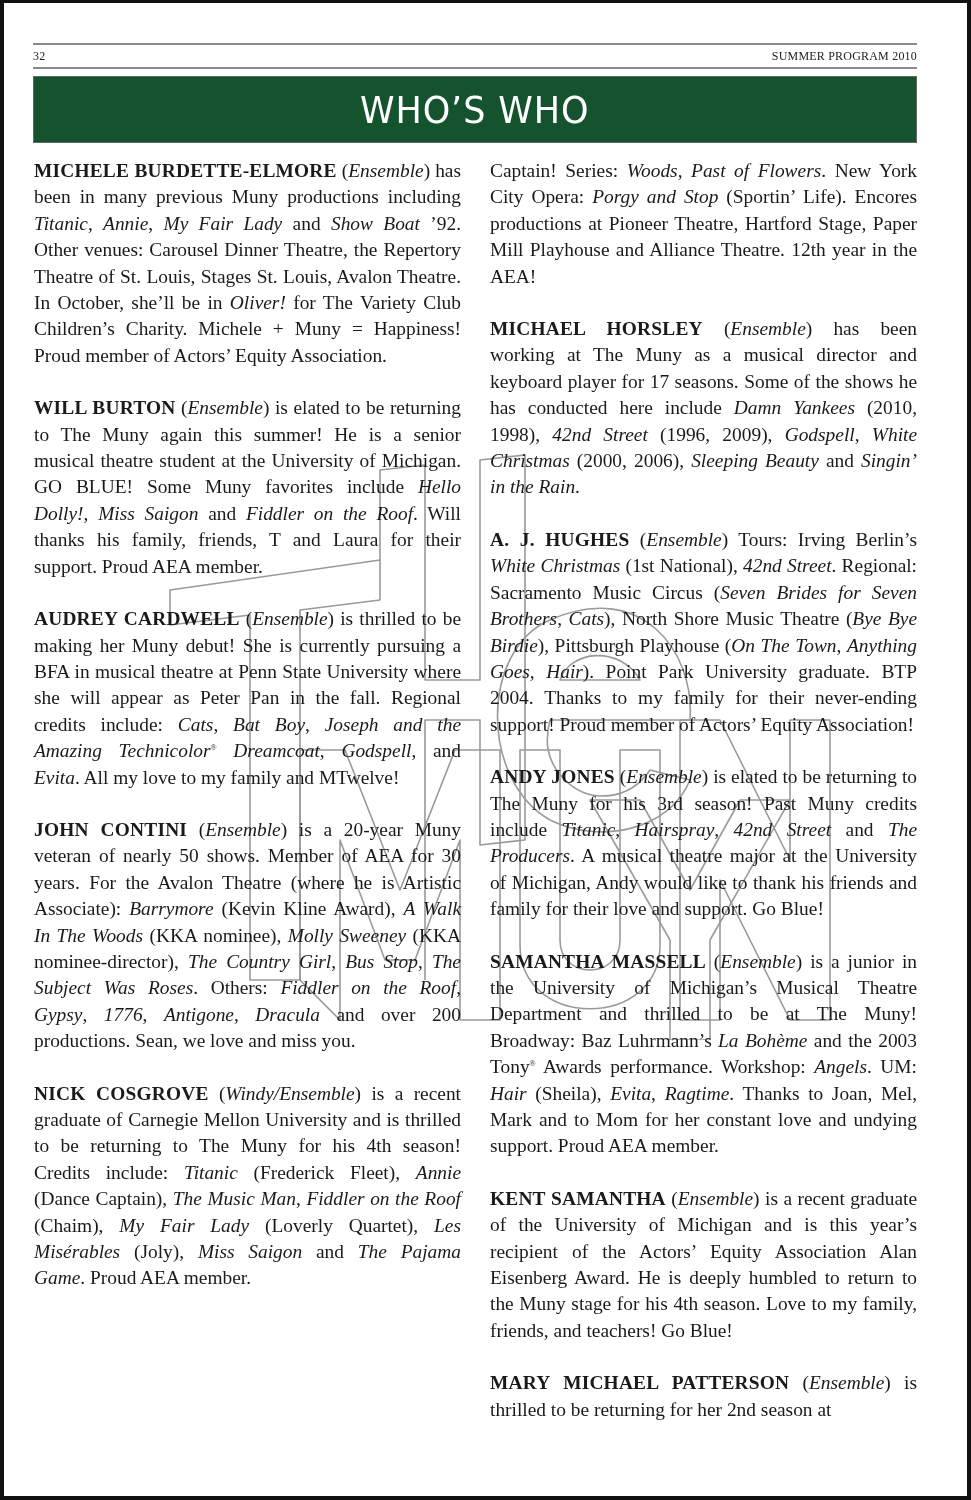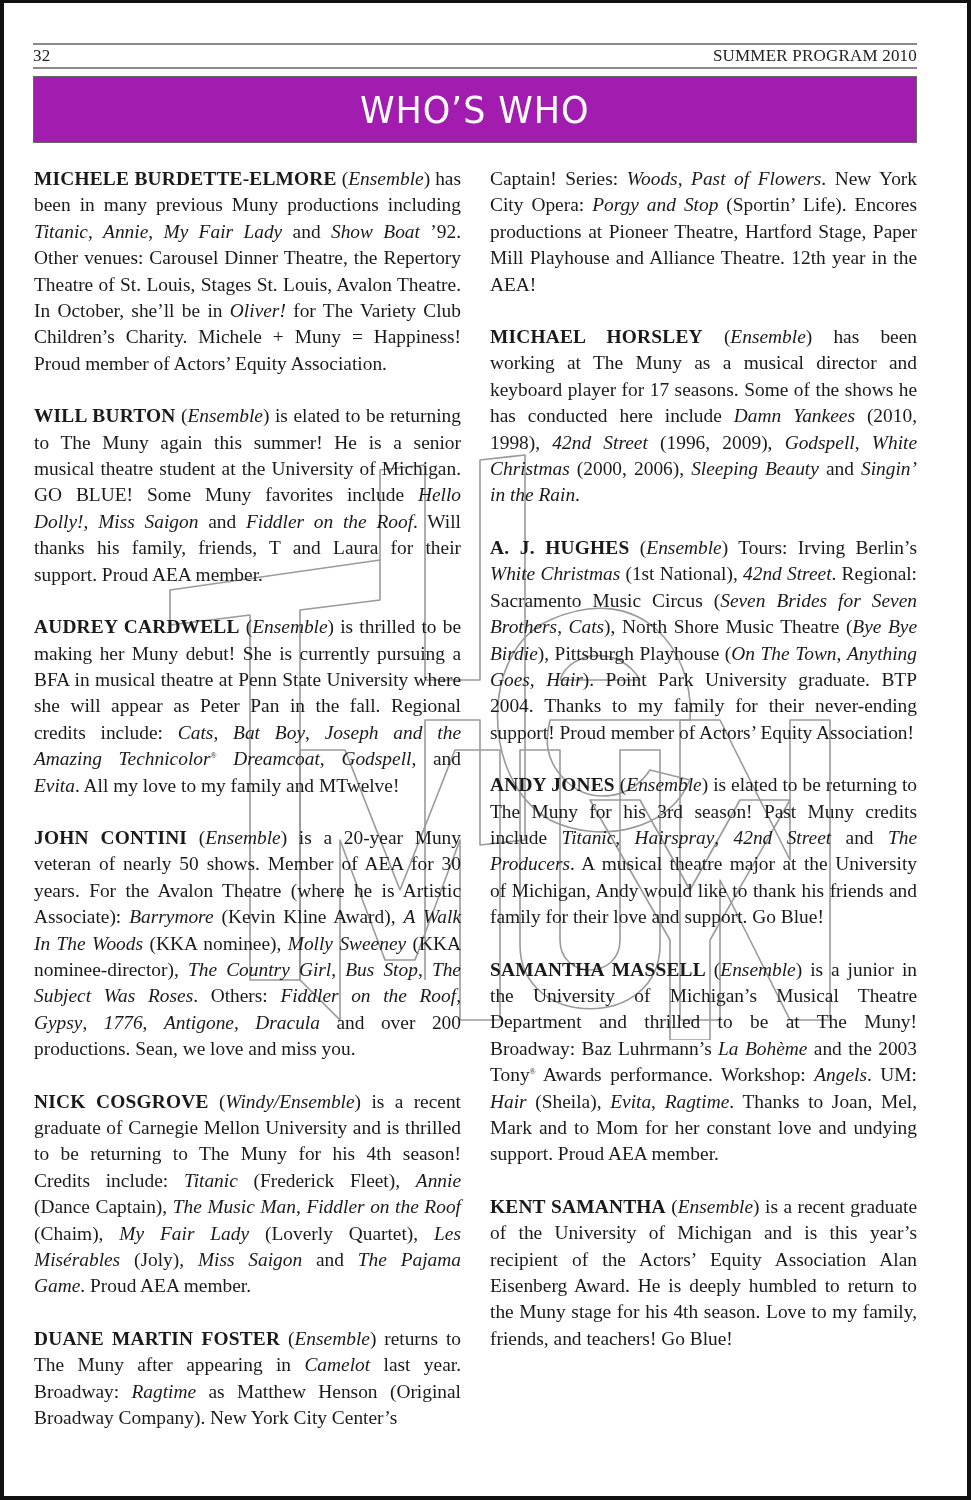--- a/index.html
+++ b/index.html
@@ -8,42 +8,42 @@
       font-family: "Liberation Serif", "DejaVu Serif", serif; color: #1a1a1a;
     }
     .frame {
       position: absolute; left: 0; top: 0; width: 971px; height: 1500px;
       box-sizing: border-box; border: 4px solid #111; border-top-width: 3px; pointer-events: none; z-index: 5;
     }
     .running-head {
       position: absolute; left: 33px; top: 43px; width: 884px; height: 22px;
       border-top: 2px solid #8a8a8a; border-bottom: 2px solid #8a8a8a;
       display: flex; justify-content: space-between; align-items: center;
-      font-size: 17px; letter-spacing: 0.2px; color: #222;
+      font-size: 12px; letter-spacing: 0.2px; color: #222;
     }
     .running-head span { line-height: 22px; }
     .title-bar {
       position: absolute; left: 33px; top: 76px; width: 884px; height: 67px;
-      background: #a21caf; border: 1px solid #666; box-sizing: border-box;
+      background: #14532d; border: 1px solid #666; box-sizing: border-box;
       display: flex; align-items: center; justify-content: center;
     }
     .title-bar h1 {
       margin: 0; color: #fff; font-family: "DejaVu Sans", "Liberation Sans", sans-serif;
       font-weight: normal; font-size: 38px; letter-spacing: 1px; transform: scaleX(0.92);
     }
     .watermark {
       position: absolute; left: 150px; top: 420px; width: 700px; height: 620px; z-index: 1; pointer-events: none;
     }
     .columns {
       position: absolute; left: 34px; top: 158px; width: 883px; z-index: 2;
       display: flex; justify-content: space-between;
     }
     .col { width: 427px; }
     .bio {
-      margin: 8px 0 26px 0; font-size: 19.4px; line-height: 26.4px; text-align: justify; hyphens: none;
+      margin: 0 0 26px 0; font-size: 19.4px; line-height: 26.4px; text-align: justify; hyphens: none;
     }
     .bio .name { font-weight: bold; letter-spacing: 0.2px; }
     .bio i { font-style: italic; }
     .bio sup { font-size: 8px; vertical-align: super; line-height: 0; }
   </style>
 </head>
 <body>
 
 <div class="frame"></div>
 
@@ -73,23 +73,23 @@
   <path d="M440 380 L490 380 L540 470 L590 380 L640 380 L560 520 L560 620 L520 620 L520 520 Z"></path>
 </svg>
 
 <div class="columns">
   <div class="col">
       <p class="bio"><span class="name">MICHELE BURDETTE-ELMORE</span> (<i>Ensemble</i>)<span> has been in many previous Muny productions including </span><i>Titanic</i><span>, </span><i>Annie</i><span>, </span><i>My Fair Lady</i><span> and </span><i>Show Boat</i><span> ’92. Other venues: Carousel Dinner Theatre, the Repertory Theatre of St. Louis, Stages St. Louis, Avalon Theatre. In October, she’ll be in </span><i>Oliver!</i><span> for The Variety Club Children’s Charity. Michele + Muny = Happiness! Proud member of Actors’ Equity Association.</span></p>
       <p class="bio"><span class="name">WILL BURTON</span> (<i>Ensemble</i>)<span> is elated to be returning to The Muny again this summer! He is a senior musical theatre student at the University of Michigan. GO BLUE! Some Muny favorites include </span><i>Hello Dolly!</i><span>, </span><i>Miss Saigon</i><span> and </span><i>Fiddler on the Roof</i><span>. Will thanks his family, friends, T and Laura for their support. Proud AEA member.</span></p>
       <p class="bio"><span class="name">AUDREY CARDWELL</span> (<i>Ensemble</i>)<span> is thrilled to be making her Muny debut! She is currently pursuing a BFA in musical theatre at Penn State University where she will appear as Peter Pan in the fall. Regional credits include: </span><i>Cats</i><span>, </span><i>Bat Boy</i><span>, </span><i>Joseph and the Amazing Technicolor</i><sup>®</sup><i> Dreamcoat</i><span>, </span><i>Godspell</i><span>, and </span><i>Evita</i><span>. All my love to my family and MTwelve!</span></p>
       <p class="bio"><span class="name">JOHN CONTINI</span> (<i>Ensemble</i>)<span> is a 20-year Muny veteran of nearly 50 shows. Member of AEA for 30 years. For the Avalon Theatre (where he is Artistic Associate): </span><i>Barrymore</i><span> (Kevin Kline Award), </span><i>A Walk In The Woods</i><span> (KKA nominee), </span><i>Molly Sweeney</i><span> (KKA nominee-director), </span><i>The Country Girl</i><span>, </span><i>Bus Stop</i><span>, </span><i>The Subject Was Roses</i><span>. Others: </span><i>Fiddler on the Roof</i><span>, </span><i>Gypsy</i><span>, </span><i>1776</i><span>, </span><i>Antigone</i><span>, </span><i>Dracula</i><span> and over 200 productions. Sean, we love and miss you.</span></p>
       <p class="bio"><span class="name">NICK COSGROVE</span> (<i>Windy/Ensemble</i>)<span> is a recent graduate of Carnegie Mellon University and is thrilled to be returning to The Muny for his 4th season!  Credits include: </span><i>Titanic</i><span> (Frederick Fleet), </span><i>Annie</i><span> (Dance Captain), </span><i>The Music Man</i><span>, </span><i>Fiddler on the Roof</i><span> (Chaim), </span><i>My Fair Lady</i><span> (Loverly Quartet), </span><i>Les Misérables</i><span> (Joly), </span><i>Miss Saigon</i><span> and </span><i>The Pajama Game</i><span>. Proud AEA member.</span></p>
-      <p class="bio"><span class="name">DUANE MARTIN FOSTER</span> (<i>Ensemble</i>)<span> returns to The Muny after appearing in </span><i>Camelot</i><span> last year. Broadway: </span><i>Ragtime</i><span> as Matthew Henson (Original Broadway Company). New York City Center’s</span></p>
     </div>
   <div class="col">
       <p class="bio"><span>Captain! Series: </span><i>Woods</i><span>, </span><i>Past of Flowers</i><span>. New York City Opera: </span><i>Porgy and Stop</i><span> (Sportin’ Life). Encores productions at Pioneer Theatre, Hartford Stage, Paper Mill Playhouse and Alliance Theatre. 12th year in the AEA!</span></p>
       <p class="bio"><span class="name">MICHAEL HORSLEY</span> (<i>Ensemble</i>)<span> has been working at The Muny as a musical director and keyboard player for 17 seasons. Some of the shows he has conducted here include </span><i>Damn Yankees</i><span> (2010, 1998), </span><i>42nd Street</i><span> (1996, 2009), </span><i>Godspell</i><span>, </span><i>White Christmas</i><span> (2000, 2006), </span><i>Sleeping Beauty</i><span> and </span><i>Singin’ in the Rain</i><span>.</span></p>
       <p class="bio"><span class="name">A. J. HUGHES</span> (<i>Ensemble</i>)<span> Tours: Irving Berlin’s </span><i>White Christmas</i><span> (1st National), </span><i>42nd Street</i><span>. Regional: Sacramento Music Circus (</span><i>Seven Brides for Seven Brothers</i><span>, </span><i>Cats</i><span>), North Shore Music Theatre (</span><i>Bye Bye Birdie</i><span>), Pittsburgh Playhouse (</span><i>On The Town</i><span>, </span><i>Anything Goes</i><span>, </span><i>Hair</i><span>). Point Park University graduate. BTP 2004. Thanks to my family for their never-ending support! Proud member of Actors’ Equity Association!</span></p>
       <p class="bio"><span class="name">ANDY JONES</span> (<i>Ensemble</i>)<span> is elated to be returning to The Muny for his 3rd season! Past Muny credits include </span><i>Titanic</i><span>, </span><i>Hairspray</i><span>, </span><i>42nd Street</i><span> and </span><i>The Producers</i><span>. A musical theatre major at the University of Michigan, Andy would like to thank his friends and family for their love and support. Go Blue!</span></p>
       <p class="bio"><span class="name">SAMANTHA MASSELL</span> (<i>Ensemble</i>)<span> is a junior in the University of Michigan’s Musical Theatre Department and thrilled to be at The Muny! Broadway: Baz Luhrmann’s </span><i>La Bohème</i><span> and the 2003 Tony</span><sup>®</sup><span> Awards performance. Workshop: </span><i>Angels</i><span>. UM: </span><i>Hair</i><span> (Sheila), </span><i>Evita</i><span>, </span><i>Ragtime</i><span>. Thanks to Joan, Mel, Mark and to Mom for her constant love and undying support. Proud AEA member.</span></p>
       <p class="bio"><span class="name">KENT SAMANTHA</span> (<i>Ensemble</i>)<span> is a recent graduate of the University of Michigan and is this year’s recipient of the Actors’ Equity Association Alan Eisenberg Award. He is deeply humbled to return to the Muny stage for his 4th season. Love to my family, friends, and teachers! Go Blue!</span></p>
+      <p class="bio"><span class="name">MARY MICHAEL PATTERSON</span> (<i>Ensemble</i>)<span> is thrilled to be returning for her 2nd season at</span></p>
     </div>
 </div>
 
 </body></html>

